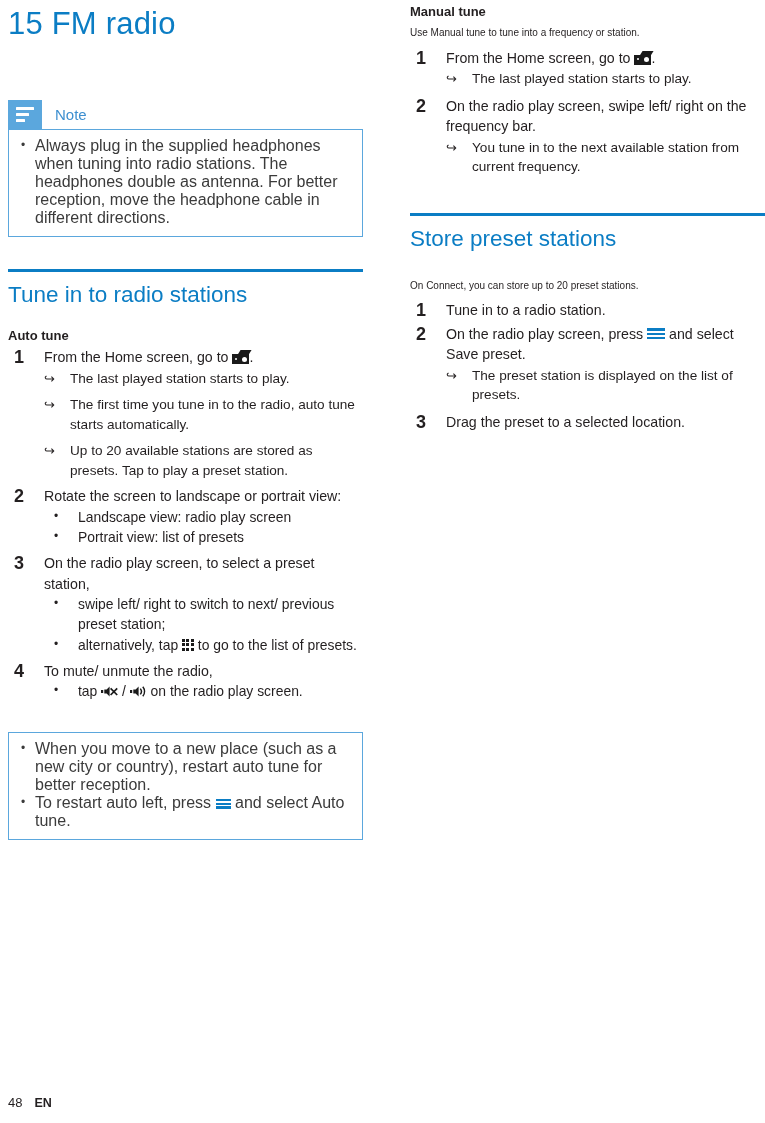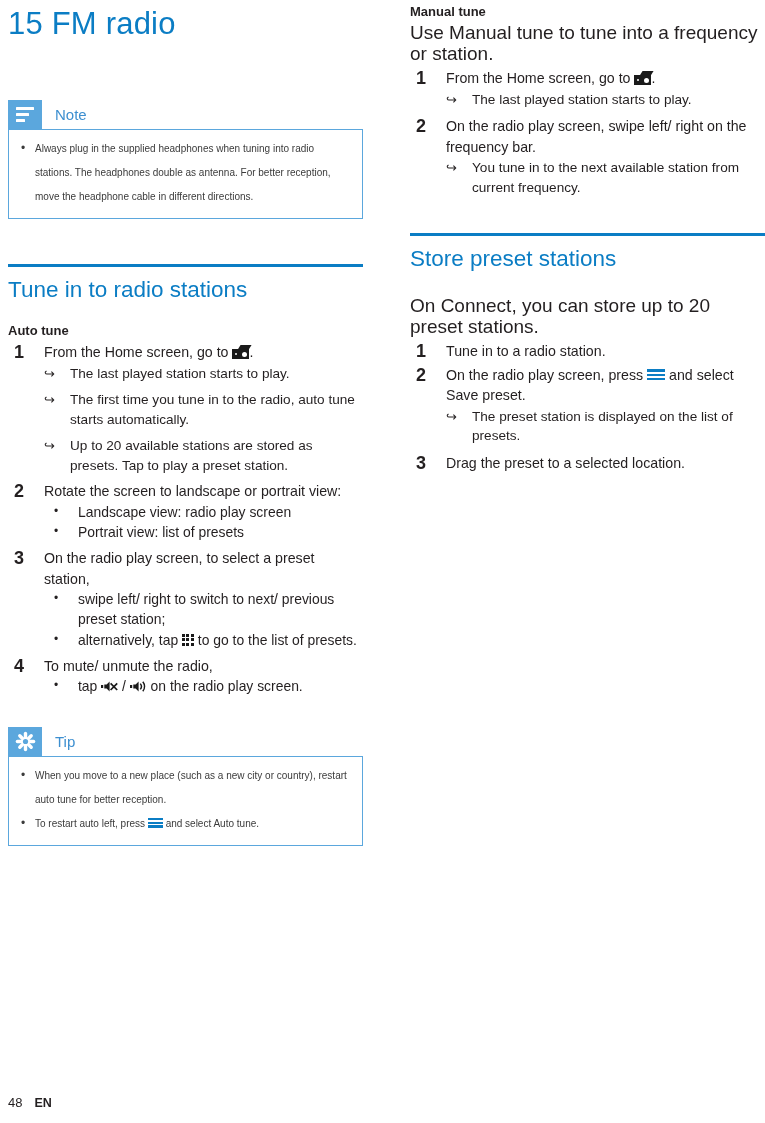--- a/index.html
+++ b/index.html
@@ -73,22 +73,22 @@
     box-sizing: border-box;
   }
   .callout-body ul {
     margin: 0;
     padding: 0;
     list-style: none;
   }
   .callout-body li {
     position: relative;
     padding-left: 16px;
-    font-size: 10px;
-    line-height: 24px;
+    font-size: 16px;
+    line-height: 18px;
     color: #3b3b3b;
   }
   .callout-body li::before {
     content: "\2022";
     position: absolute;
     left: 2px;
     top: -1px;
     font-size: 12px;
     color: #3b3b3b;
   }
@@ -100,21 +100,21 @@
     height: 3px;
     background: #ffffff;
     margin-bottom: 3px;
     border-radius: 0.5px;
   }
   .note-glyph i:nth-child(1) { width: 18px; }
   .note-glyph i:nth-child(2) { width: 13px; }
   .note-glyph i:nth-child(3) { width: 9px;  margin-bottom: 0; }
 
   
-  .section { margin-top: 45px; }
+  .section { margin-top: 32px; }
   .section-rule {
     height: 3px;
     background: #0b7dc4;
     width: 100%;
   }
   .section-title {
     color: #0b7dc4;
     font-size: 22.5px;
     font-weight: 400;
     line-height: 30px;
@@ -123,21 +123,21 @@
 
   
   .sub-head {
     font-size: 13px;
     font-weight: bold;
     line-height: 19px;
     margin: 16px 0 0 0;
     color: #231f20;
   }
   .intro {
-    font-size: 19px;
+    font-size: 10px;
     line-height: 20.5px;
     margin: 2px 0 0 0;
     color: #231f20;
   }
 
   
   ol.steps {
     margin: 0;
     padding: 0;
     list-style: none;
@@ -413,34 +413,20 @@
                 </svg>
               </span>
               <span>on the radio play screen.</span>
             </li>
           </ul>
         </li>
       </ol>
     </div>
 
     <div class="callout" style="margin-top:30px">
-      <div class="callout-head">
-        <div class="callout-icon">
-          <svg width="21" height="21" viewBox="0 0 21 21" aria-hidden="true">
-            <g stroke="#ffffff" stroke-width="3.4" stroke-linecap="round">
-              <line x1="10.5" y1="2.4" x2="10.5" y2="18.6"></line>
-              <line x1="2.4" y1="10.5" x2="18.6" y2="10.5"></line>
-              <line x1="4.8" y1="4.8" x2="16.2" y2="16.2"></line>
-              <line x1="16.2" y1="4.8" x2="4.8" y2="16.2"></line>
-            </g>
-            <circle cx="10.5" cy="10.5" r="2.6" fill="#5ba7dd"></circle>
-          </svg>
-        </div>
-        <div class="callout-title">Tip</div>
-      </div>
       <div class="callout-body">
         <ul>
           <li>When you move to a new place (such as a new city or country), restart auto tune for better reception.</li>
           <li>
             <span>To restart auto left, press</span>
             <span class="ic ic-menu small">
               <i></i><i></i><i></i>
             </span>
             <span>and select</span>
             <b>Auto tune</b><span>.</span>

